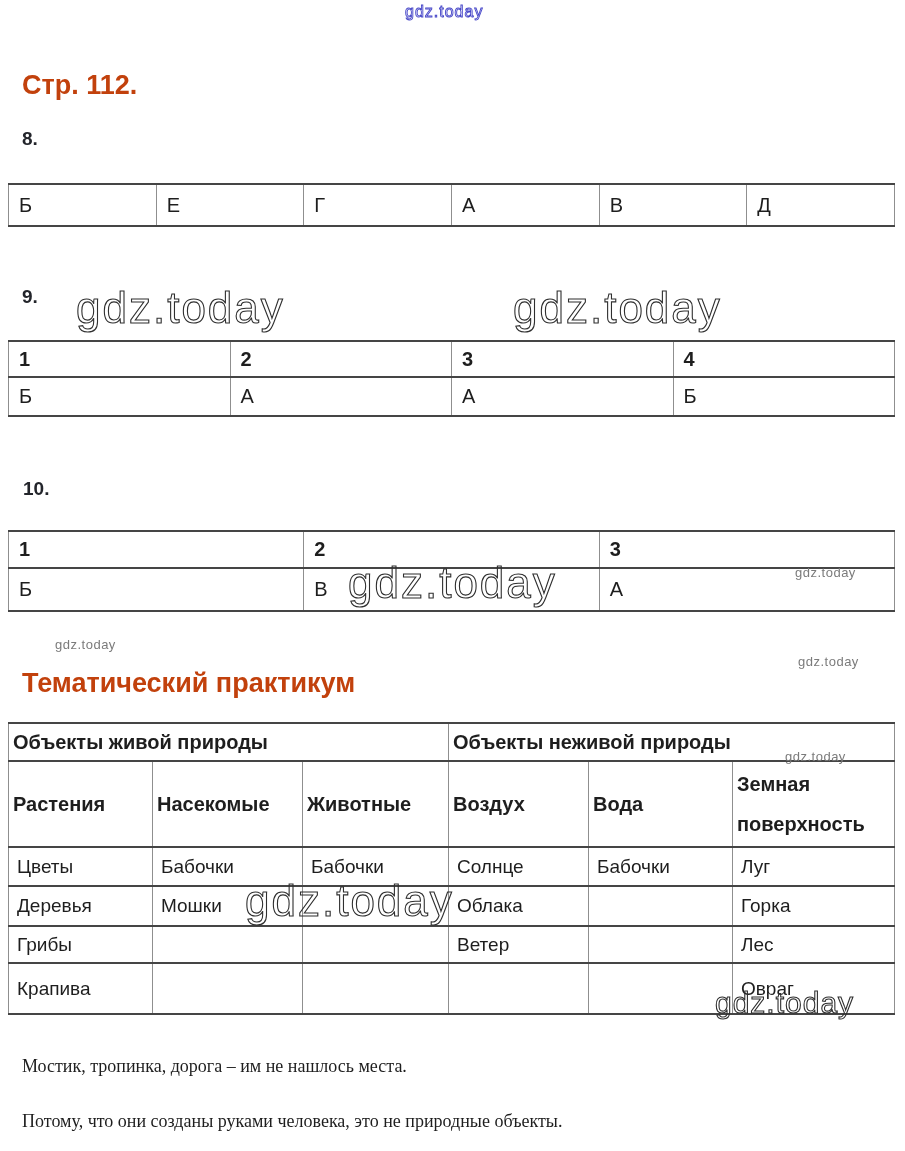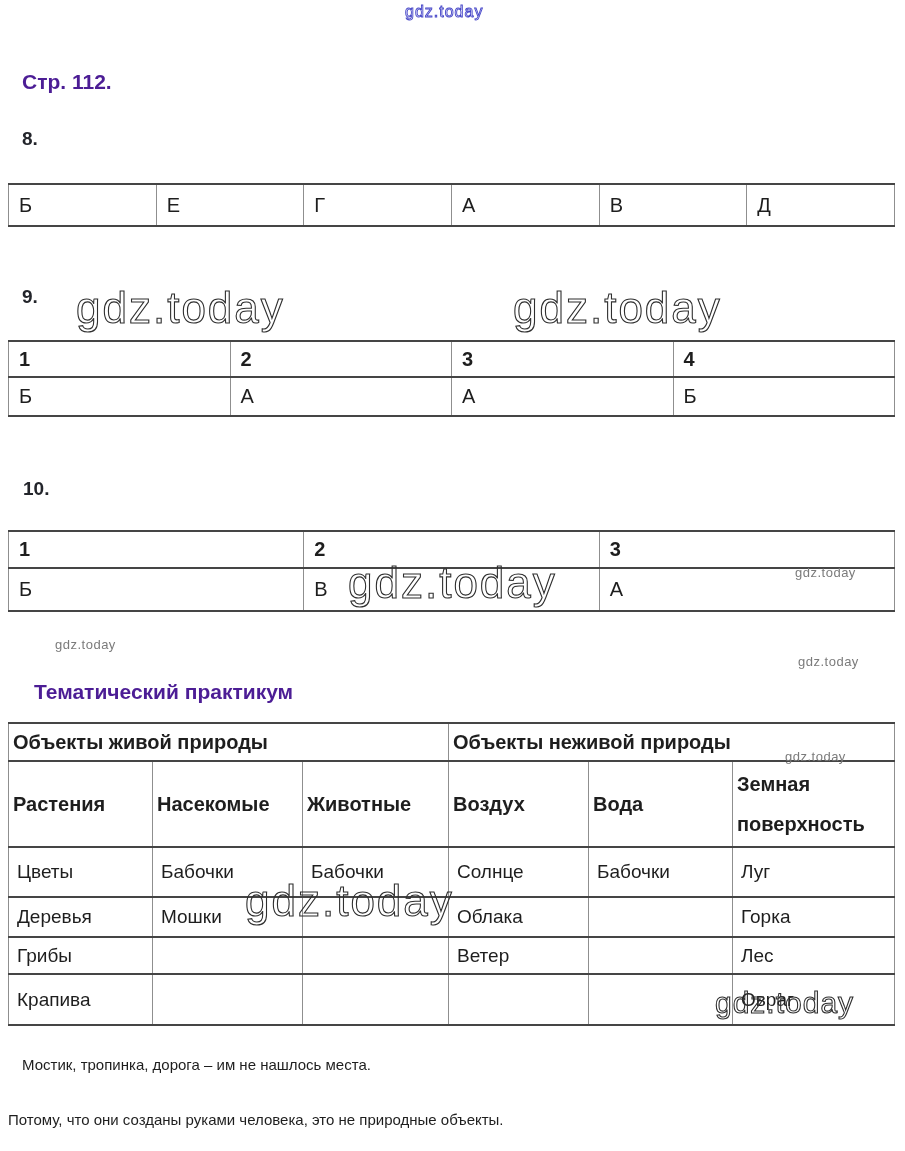--- a/index.html
+++ b/index.html
@@ -5,21 +5,21 @@
   * { margin:0; padding:0; box-sizing:border-box; }
   html,body { background:#ffffff; }
   body { font-family:"Liberation Sans", sans-serif; color:#1e1e1e; }
   .page {
     position:relative; width:905px; height:1151px; background:#ffffff;
     overflow:hidden;
   }
   .abs { position:absolute; }
 
   
-  .h-title { font-size:21px; font-weight:bold; color:#4c1d95; }
+  .h-title { font-size:27px; font-weight:bold; color:#c2410c; }
   .h-num   { font-size:19px; font-weight:bold; color:#23252b; }
 
   
   table.anst {
     position:absolute; border-collapse:collapse; table-layout:fixed;
     width:887px; background:transparent;
   }
   table.anst td {
     border-left:1px solid #8f8f8f; border-right:1px solid #8f8f8f;
     border-top:2px solid #454545; border-bottom:2px solid #454545;
@@ -45,21 +45,21 @@
     font-weight:400; letter-spacing:2px;
   }
   .wm-big { font-size:44px; }
   .wm-med { font-size:30px; }
   .wm-small { font-size:13px; color:#7b7b7b; letter-spacing:0.5px; }
   .wm-blue {
     font-size:16px; color:transparent; -webkit-text-stroke:0.9px #4646c8;
     letter-spacing:1px; font-weight:400;
   }
 
-  .answer-line { font-size:15px; color:#1e1e1e; }
+  .answer-line { font-size:18px; color:#1e1e1e;font-family:Liberation Serif, serif; }
 </style>
 </head>
 <body>
 
 <div class="page">
 
   <div class="abs wm wm-blue" style="left:405px; top:3px;">gdz.today</div>
 
   <div class="abs h-title" style="left:22px; top:70px;">Стр. 112.</div>
 
@@ -116,21 +116,21 @@
     </tr>
   </tbody>
     </table>
 
   <div class="abs wm wm-outline wm-big" style="left:348px; top:558px;">gdz.today</div>
   <div class="abs wm wm-small" style="left:795px; top:565px;">gdz.today</div>
 
   <div class="abs wm wm-small" style="left:55px; top:637px;">gdz.today</div>
   <div class="abs wm wm-small" style="left:798px; top:654px;">gdz.today</div>
 
-  <div class="abs h-title" style="left:34px; top:668px;margin-top:12px;">Тематический практикум</div>
+  <div class="abs h-title" style="left:22px; top:668px;">Тематический практикум</div>
 
   <table class="anst pract" style="left:8px; top:722px;">
     <colgroup>
       <col style="width:144px">
         <col style="width:150px">
         <col style="width:146px">
       <col style="width:140px">
         <col style="width:144px">
         <col>
     </colgroup>
@@ -140,21 +140,21 @@
       <td class="gh" colspan="3">Объекты неживой природы</td>
     </tr>
     <tr style="height:78px;">
       <td class="ch">Растения</td>
       <td class="ch">Насекомые</td>
       <td class="ch">Животные</td>
       <td class="ch">Воздух</td>
       <td class="ch">Вода</td>
       <td class="ch">Земная поверхность</td>
     </tr>
-    <tr style="height:50px;">
+    <tr style="height:39px;">
       <td>Цветы</td>
       <td>Бабочки</td>
       <td>Бабочки</td>
       <td>Солнце</td>
       <td>Бабочки</td>
       <td>Луг</td>
     </tr>
     <tr style="height:40px;">
       <td>Деревья</td>
       <td>Мошки</td>
@@ -180,15 +180,15 @@
       <td>Овраг</td>
     </tr>
   </tbody>
     </table>
 
   <div class="abs wm wm-small" style="left:785px; top:749px;">gdz.today</div>
   <div class="abs wm wm-outline wm-big" style="left:245px; top:876px;">gdz.today</div>
   <div class="abs wm wm-outline wm-med" style="left:715px; top:986px; letter-spacing:1px;">gdz.today</div>
 
   <div class="abs answer-line" style="left:22px; top:1056px;">Мостик, тропинка, дорога – им не нашлось места.</div>
-  <div class="abs answer-line" style="left:8px; top:1111px;">Потому, что они созданы руками человека, это не природные объекты.</div>
+  <div class="abs answer-line" style="left:22px; top:1111px;">Потому, что они созданы руками человека, это не природные объекты.</div>
 
 </div>
 
 </body></html>

